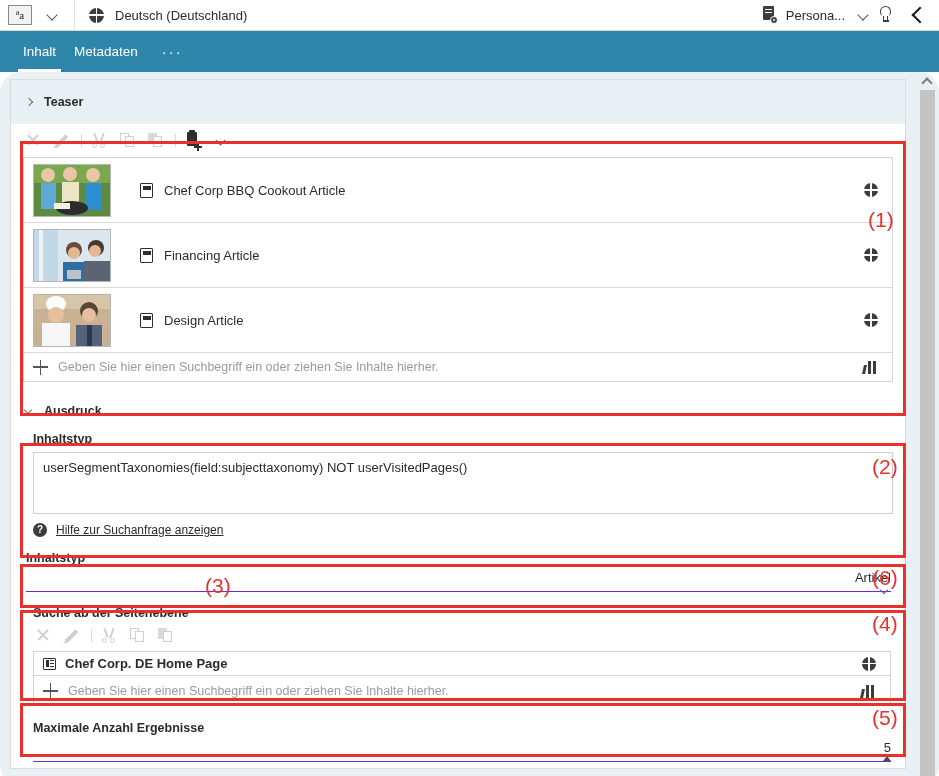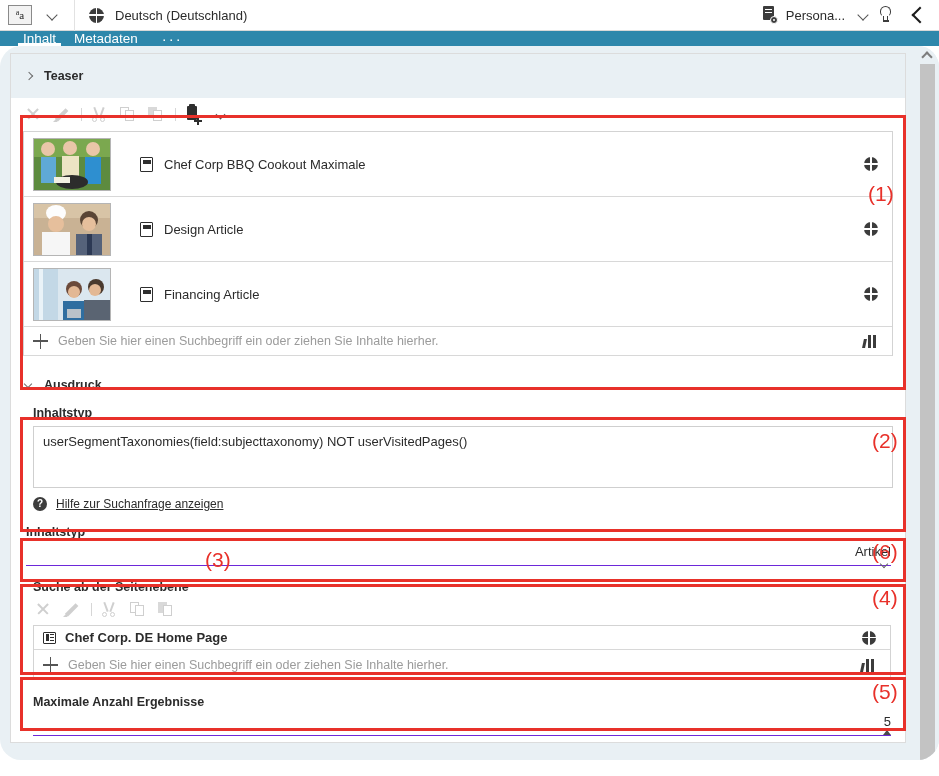--- a/index.html
+++ b/index.html
@@ -166,21 +166,21 @@
     position: absolute;
     left: 7px; top: 5px;
     width: 10px; height: 10px;
     border-left: 2.6px solid #1b1b1b;
     border-bottom: 2.6px solid #1b1b1b;
     transform: rotate(45deg);
   }
 
   
   .tabstrip {
-    height: 15px;
+    height: 41px;
     background: #2e87ab;
     display: flex;
     align-items: stretch;
     padding-left: 14px;
     box-sizing: border-box;
   }
   .tab {
     display: flex;
     align-items: center;
     color: #ffffff;
@@ -772,45 +772,21 @@
             <circle cx="59" cy="10" r="7" fill="#e9c6a8"></circle>
             <rect x="51" y="18" width="16" height="27" fill="#2e8fd0"></rect>
             <ellipse cx="38" cy="43" rx="16" ry="7" fill="#2c2c2c"></ellipse>
             <rect x="20" y="38" width="16" height="6" fill="#f3f0e2"></rect>
           </svg>
         </div>
         <span class="doc-ico">
           <span class="frame"></span>
           <span class="bar"></span>
         </span>
-        <span class="row-label">Chef Corp BBQ Cookout Maximale</span>
-        <span class="row-right">
-          <span class="site-ico"></span>
-        </span>
-      </div>
-
-      <div class="list-row">
-        <div class="thumb">
-          <svg width="76" height="51" viewBox="0 0 76 51">
-            <rect width="76" height="51" fill="#c9b294"></rect>
-            <rect x="0" y="0" width="76" height="14" fill="#d8c4a6"></rect>
-            <ellipse cx="22" cy="9" rx="10" ry="8" fill="#fdfdfd"></ellipse>
-            <circle cx="22" cy="20" r="8" fill="#e6bf9c"></circle>
-            <path d="M8 28 h28 v23 h-28 z" fill="#f6f6f6"></path>
-            <circle cx="55" cy="16" r="9" fill="#5a4535"></circle>
-            <circle cx="55" cy="20" r="7" fill="#e6bf9c"></circle>
-            <path d="M42 30 h26 v21 h-26 z" fill="#55627a"></path>
-            <rect x="53" y="30" width="5" height="21" fill="#2c3954"></rect>
-          </svg>
-        </div>
-        <span class="doc-ico">
-          <span class="frame"></span>
-          <span class="bar"></span>
-        </span>
-        <span class="row-label">Design Article</span>
+        <span class="row-label">Chef Corp BBQ Cookout Article</span>
         <span class="row-right">
           <span class="site-ico"></span>
         </span>
       </div>
 
       <div class="list-row">
         <div class="thumb">
           <svg width="76" height="51" viewBox="0 0 76 51">
             <rect width="76" height="51" fill="#dbe7ef"></rect>
             <rect x="0" y="0" width="24" height="51" fill="#c3d8e6"></rect>
@@ -822,20 +798,44 @@
             <circle cx="61" cy="21" r="6" fill="#e3b894"></circle>
             <path d="M50 31 h26 v20 h-26 z" fill="#5a6472"></path>
             <rect x="33" y="40" width="14" height="9" fill="#b9c2c9"></rect>
           </svg>
         </div>
         <span class="doc-ico">
           <span class="frame"></span>
           <span class="bar"></span>
         </span>
         <span class="row-label">Financing Article</span>
+        <span class="row-right">
+          <span class="site-ico"></span>
+        </span>
+      </div>
+
+      <div class="list-row">
+        <div class="thumb">
+          <svg width="76" height="51" viewBox="0 0 76 51">
+            <rect width="76" height="51" fill="#c9b294"></rect>
+            <rect x="0" y="0" width="76" height="14" fill="#d8c4a6"></rect>
+            <ellipse cx="22" cy="9" rx="10" ry="8" fill="#fdfdfd"></ellipse>
+            <circle cx="22" cy="20" r="8" fill="#e6bf9c"></circle>
+            <path d="M8 28 h28 v23 h-28 z" fill="#f6f6f6"></path>
+            <circle cx="55" cy="16" r="9" fill="#5a4535"></circle>
+            <circle cx="55" cy="20" r="7" fill="#e6bf9c"></circle>
+            <path d="M42 30 h26 v21 h-26 z" fill="#55627a"></path>
+            <rect x="53" y="30" width="5" height="21" fill="#2c3954"></rect>
+          </svg>
+        </div>
+        <span class="doc-ico">
+          <span class="frame"></span>
+          <span class="bar"></span>
+        </span>
+        <span class="row-label">Design Article</span>
         <span class="row-right">
           <span class="site-ico"></span>
         </span>
       </div>
 
       <div class="search-row">
         <span class="plus-ico"></span>
         <span class="search-ph">Geben Sie hier einen Suchbegriff ein oder ziehen Sie Inhalte hierher.</span>
         <span class="lib-ico">
             <i></i>

